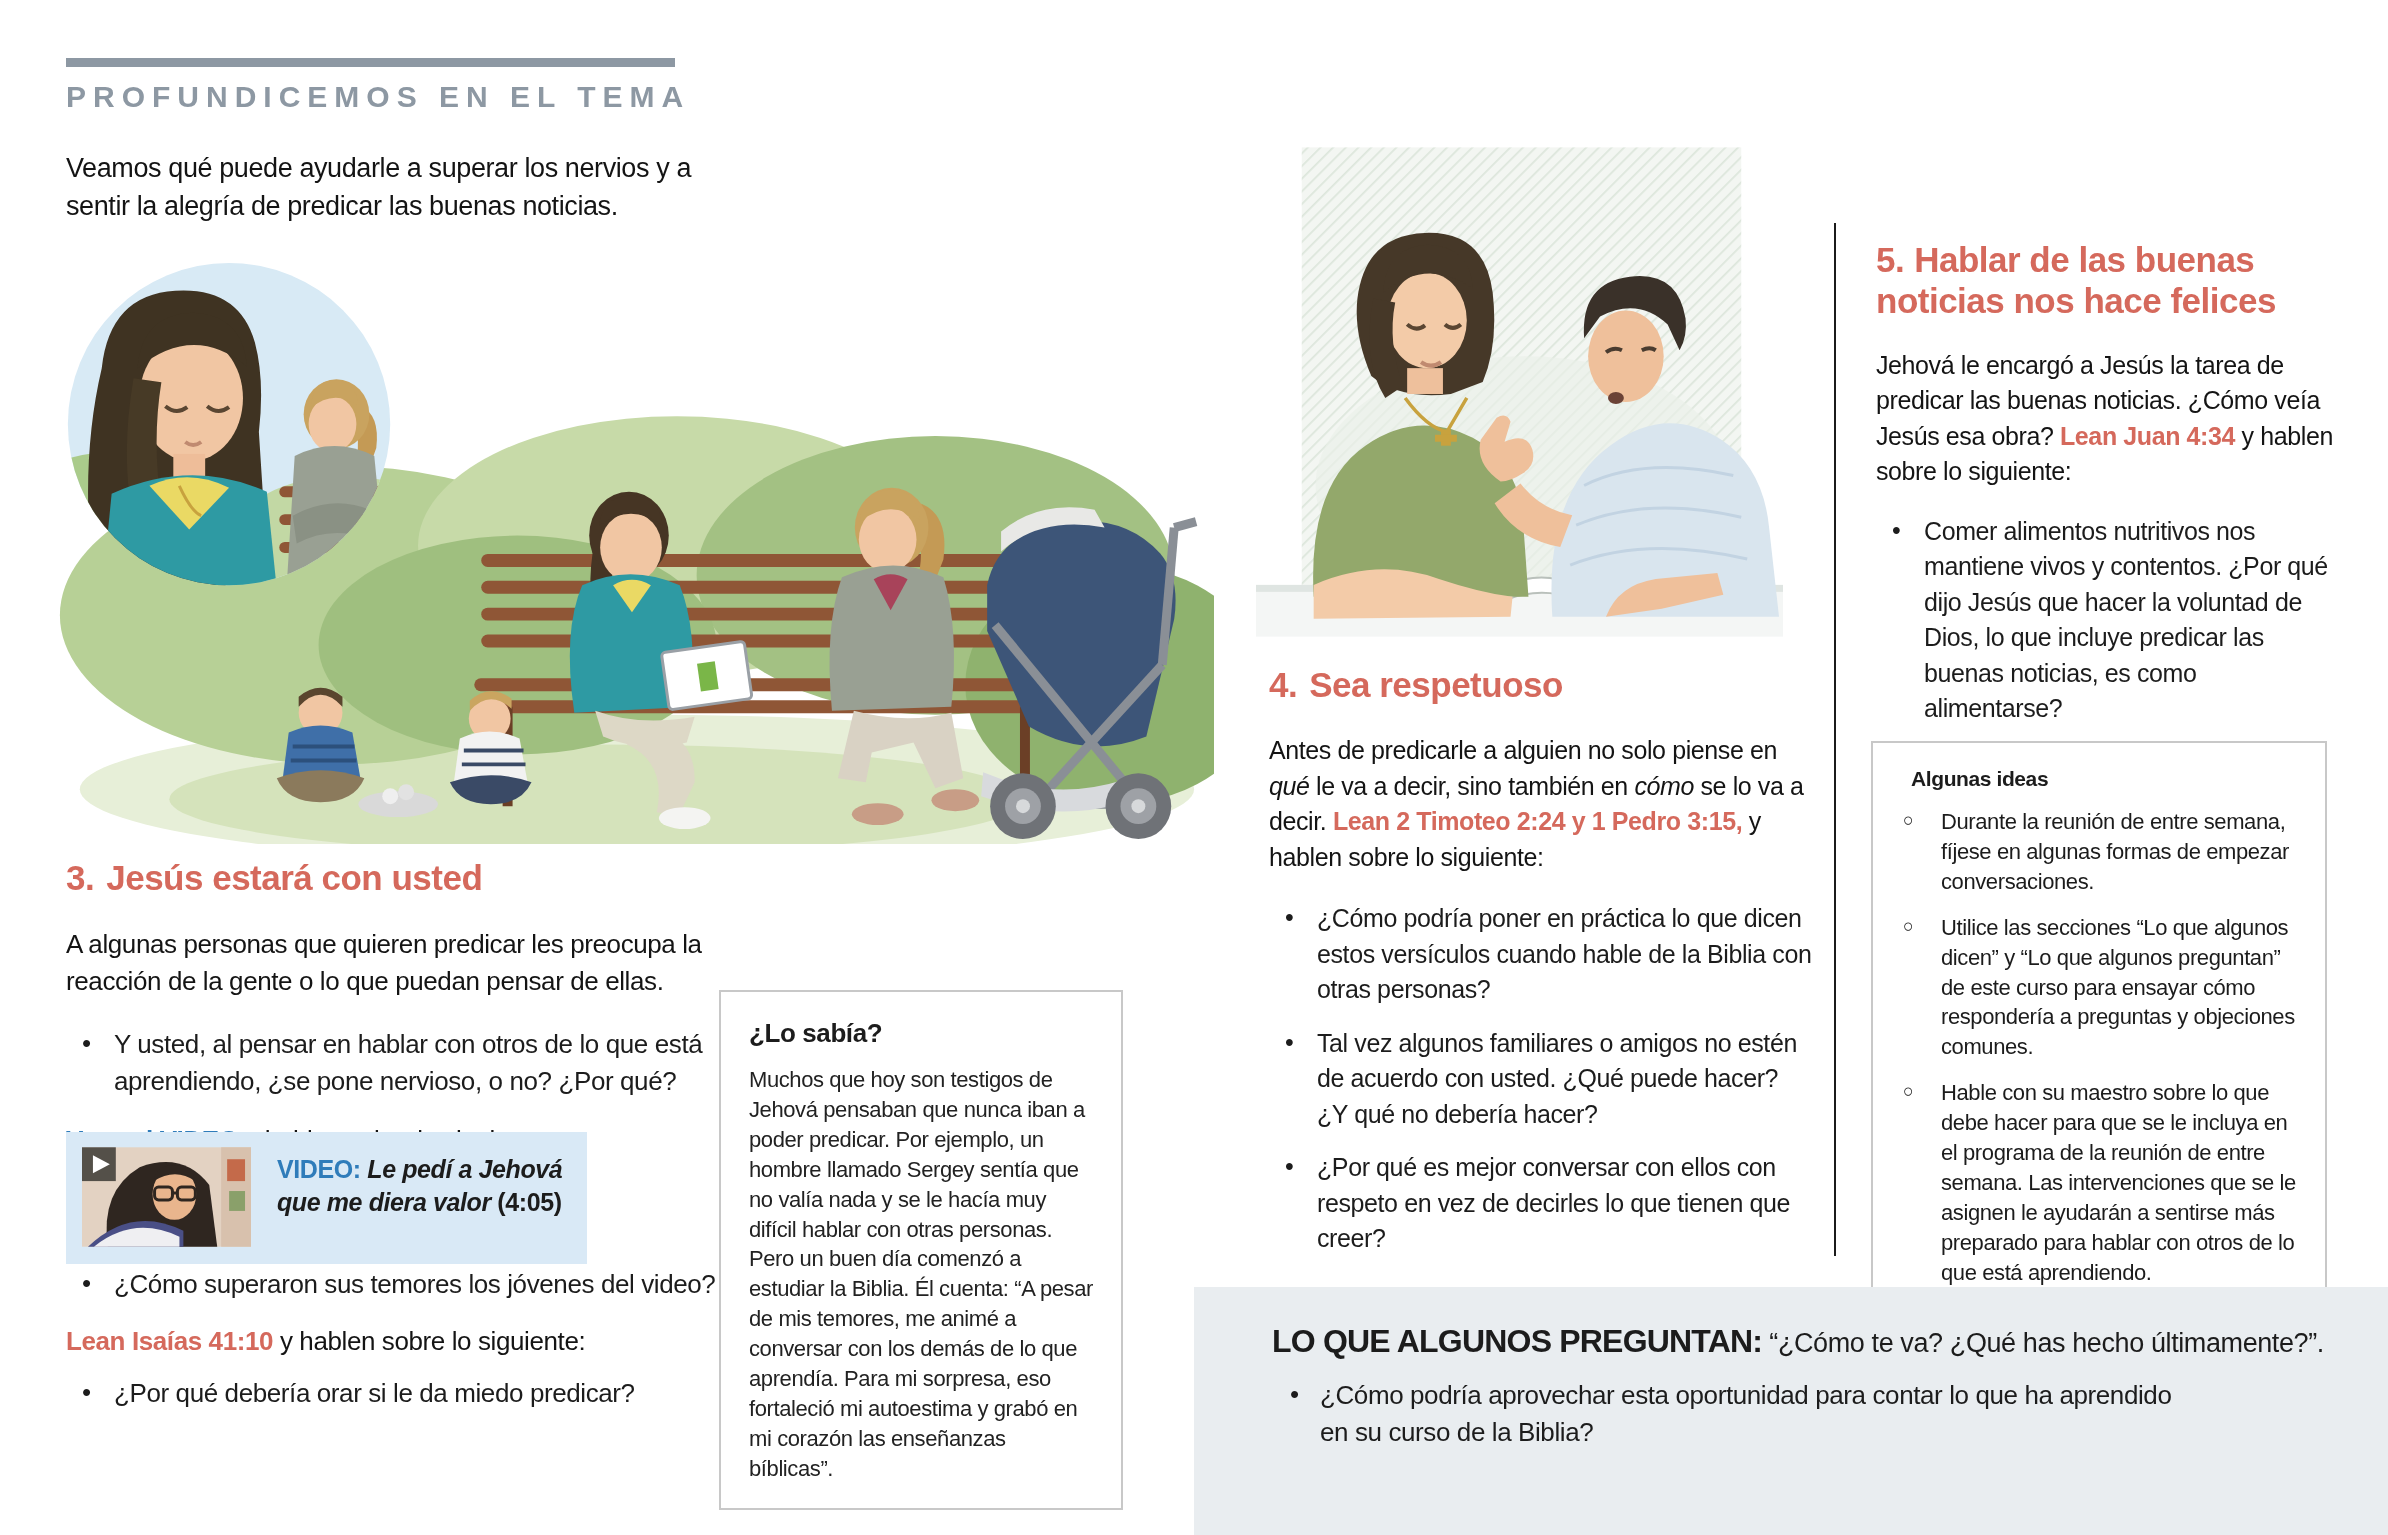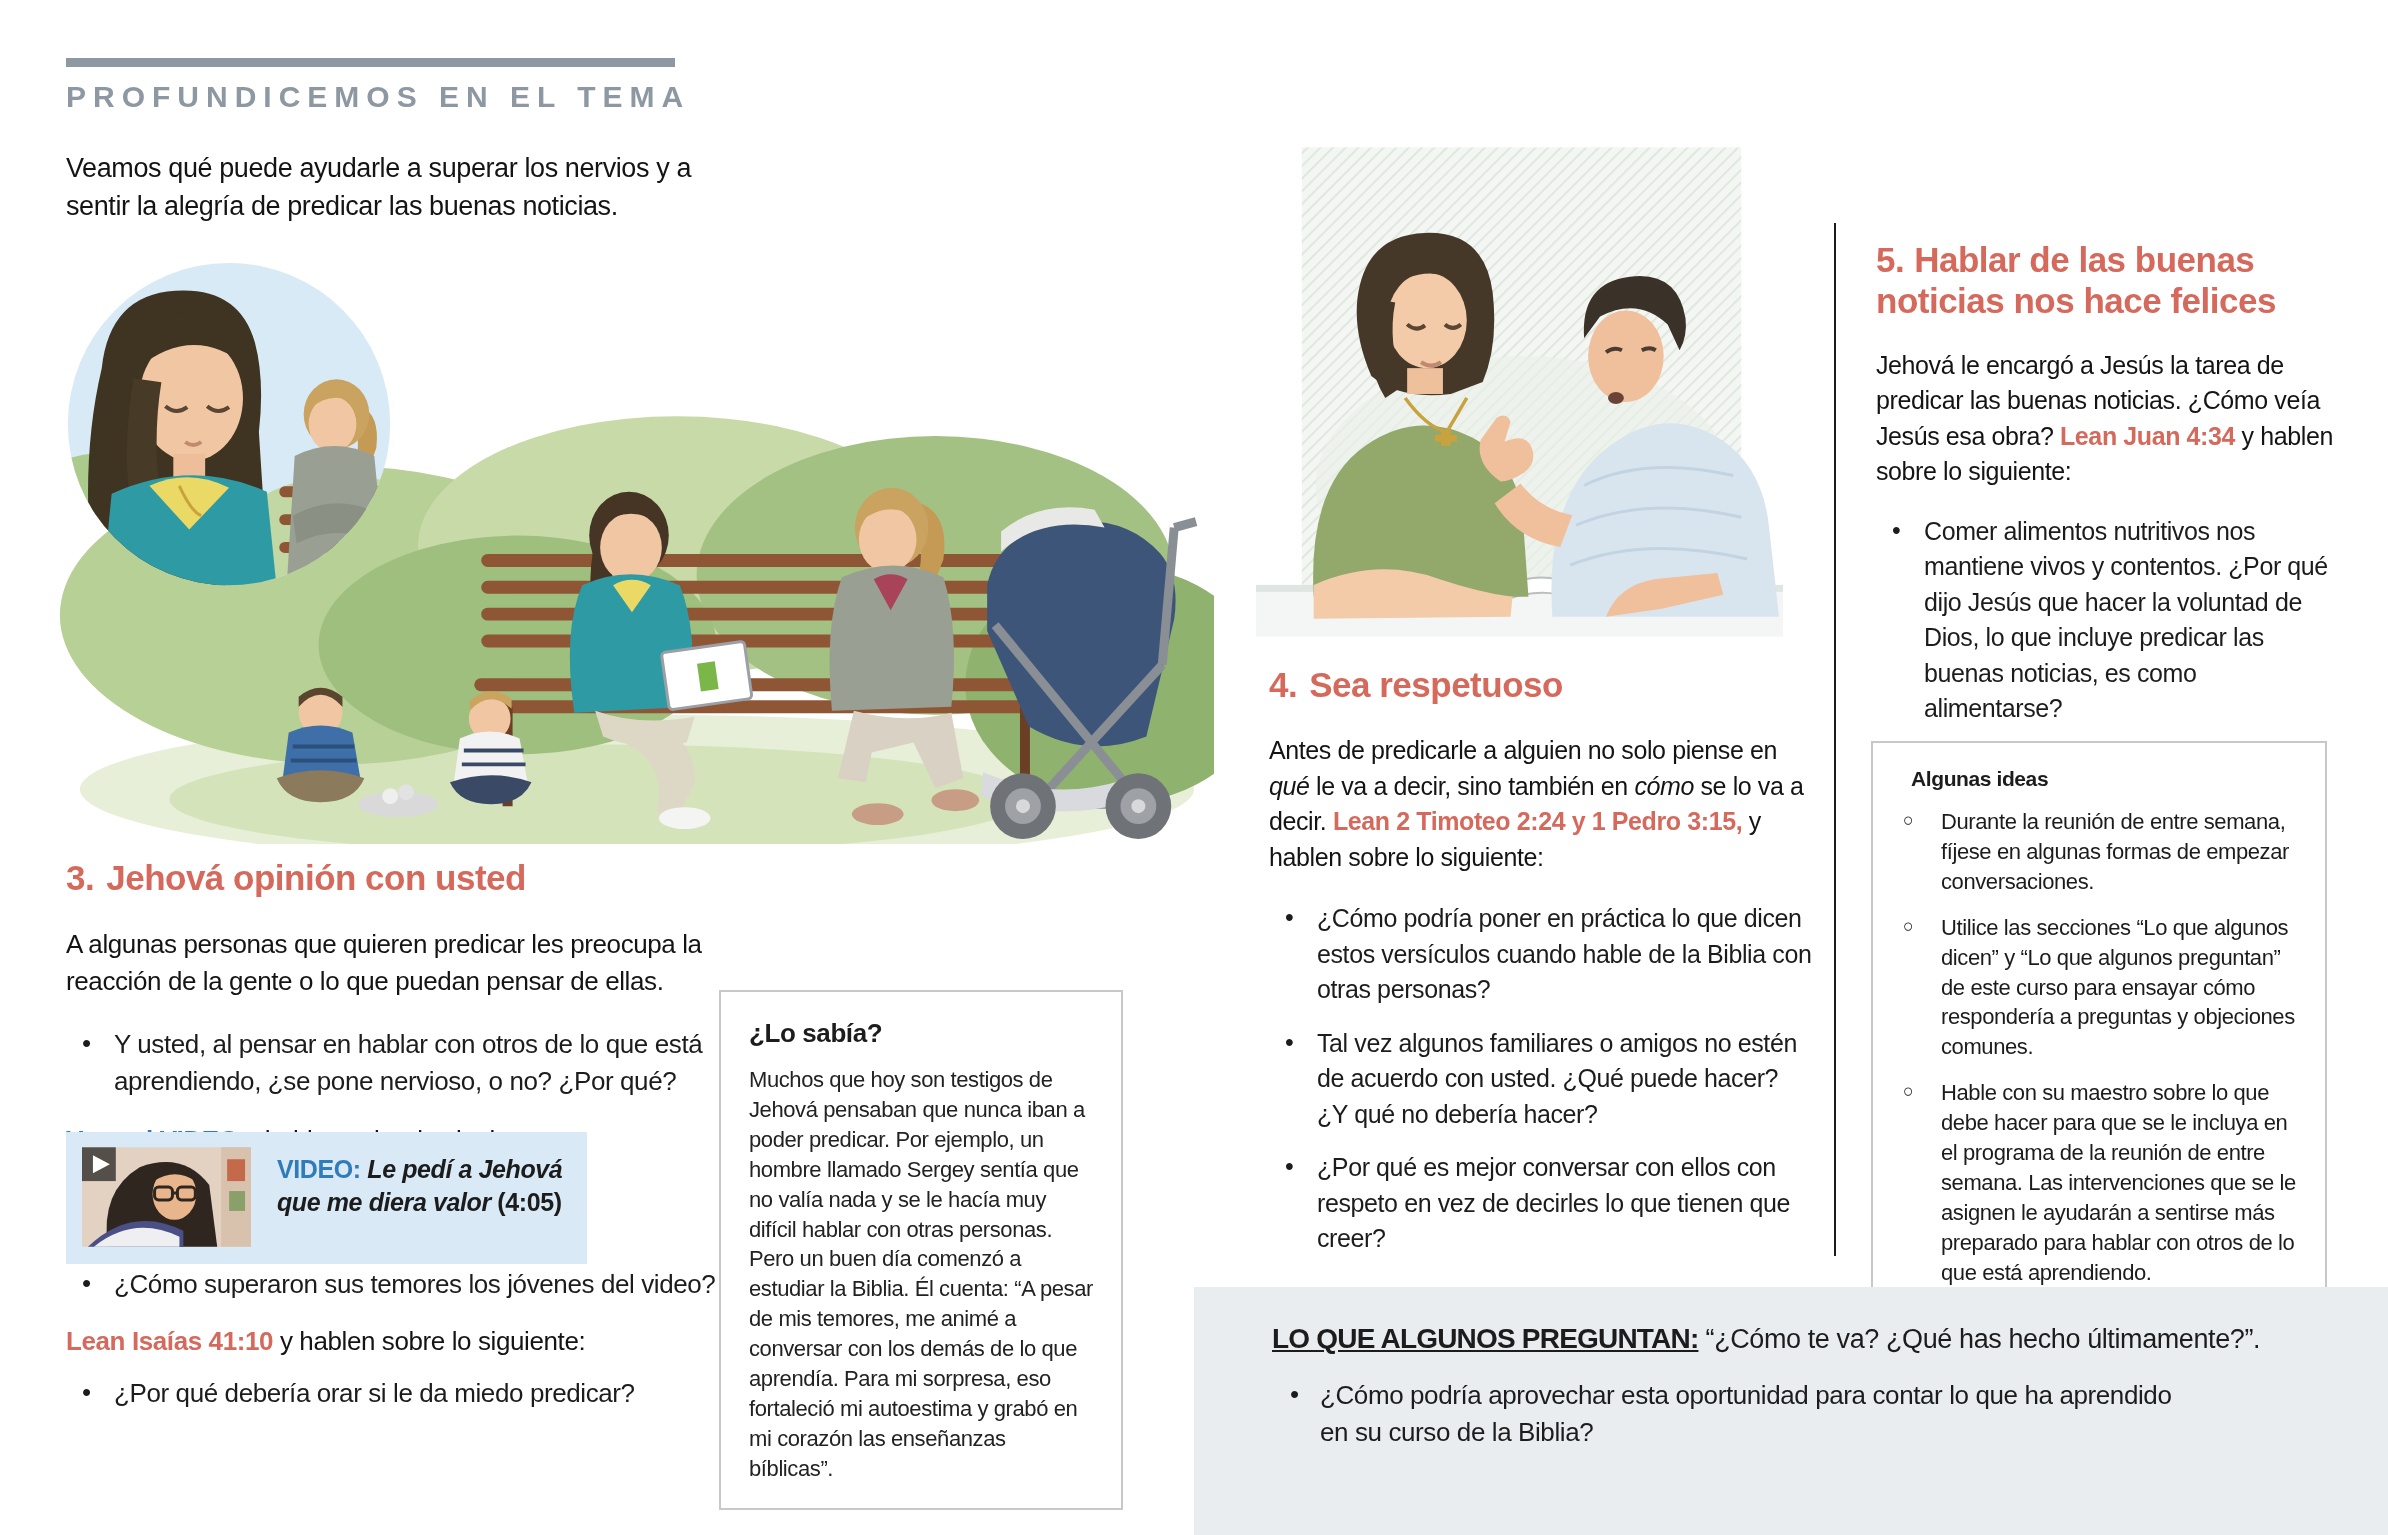--- a/index.html
+++ b/index.html
@@ -40,21 +40,21 @@
   .ideas .idea{position:relative;padding-left:42px;margin-bottom:16px;font-size:22px;line-height:1.36;}
   .ideas .idea::before{content:"○";position:absolute;left:4px;top:1px;font-size:0.82em;}
   
   .col4{left:1269px;width:555px;}
   .col5{left:1876px;width:460px;}
   .col5 .para,.col5 .bullets .b{font-size:25px;}
   .vrule{left:1834px;top:223px;width:2px;height:1033px;background:#1b1b1b;}
   
   .bottom-panel{left:1194px;top:1287px;width:1194px;height:249px;background:#e9edf0;}
   .preg-line{left:78px;top:34px;width:1075px;font-size:27px;line-height:1.3;position:absolute;}
-  .preg-label{font-weight:bold;font-size:28px;letter-spacing:-0.8px;text-decoration:underline;}
+  .preg-label{font-weight:bold;font-size:32px;letter-spacing:-0.8px;}
   .preg-bullet{left:96px;top:90px;width:876px;position:absolute;font-size:26px;line-height:1.42;padding-left:30px;}
   .preg-bullet::before{content:"•";position:absolute;left:0;top:-1px;}
 </style>
 </head>
 <body>
 
 <div class="abs kicker-bar"></div>
 <div class="abs kicker">PROFUNDICEMOS EN EL TEMA</div>
 <div class="abs intro">Veamos qué puede ayudarle a superar los nervios y a sentir la alegría de predicar las buenas noticias.</div>
 
@@ -185,21 +185,21 @@
         <rect x="134" y="208" width="32" height="30" fill="#eebd99"></rect>
         <path d="M72 248 q80 -36 156 -2 l10 98 -176 6Z" fill="#2e9aa3"></path>
         <path d="M110 240 l40 44 40 -42 q-40 -20 -80 -2Z" fill="#ead964"></path>
         <path d="M140 240 q12 26 22 30" stroke="#c8a23e" stroke-width="3" fill="none"></path>
       </g>
     </g>
   </g>
 </svg>
 
 <div class="abs" style="left:66px;top:858px">
-  <div class="sec-head"><span class="sec-num">3.</span><span>Jehová opinión con usted</span></div>
+  <div class="sec-head"><span class="sec-num">3.</span><span>Jesús estará con usted</span></div>
   <div class="para" style="width:645px;margin-top:28px">A algunas personas que quieren predicar les preocupa la reacción de la gente o lo que puedan pensar de ellas.</div>
   <div class="bullets" style="margin-top:26px;width:637px">
     <div class="b">Y usted, al pensar en hablar con otros de lo que está aprendiendo, ¿se pone nervioso, o no? ¿Por qué?</div>
   </div>
   <div class="para" style="margin-top:22px"><span class="link-blue">Vean el VIDEO</span><span> y hablen sobre lo siguiente:</span></div>
 </div>
 
 <div class="abs video-box">
   <svg class="vthumb" viewBox="0 0 170 100">
     <rect width="170" height="100" fill="#e3d2c2"></rect>

